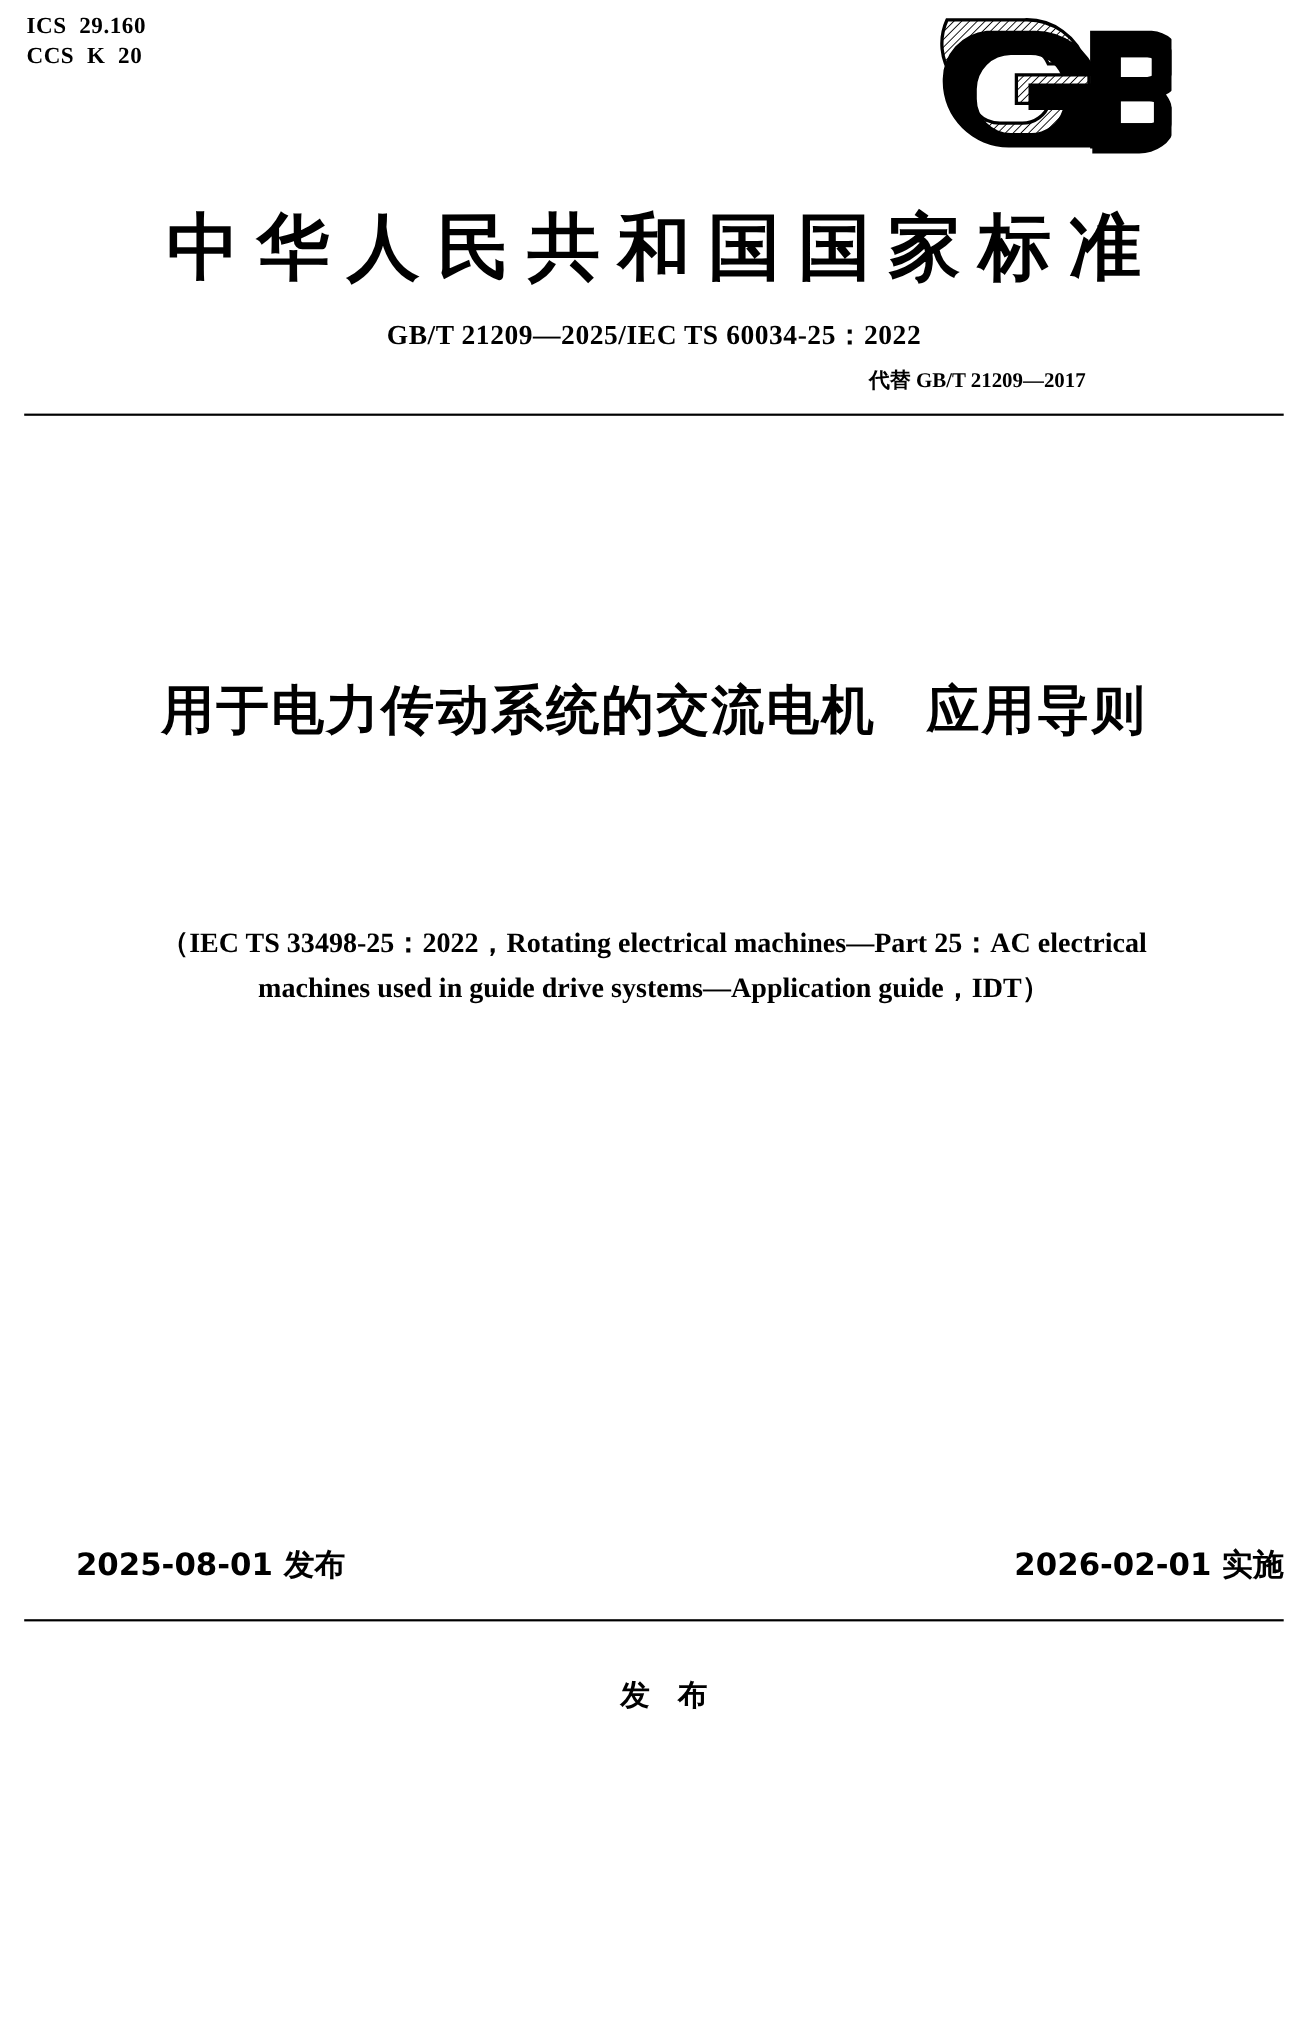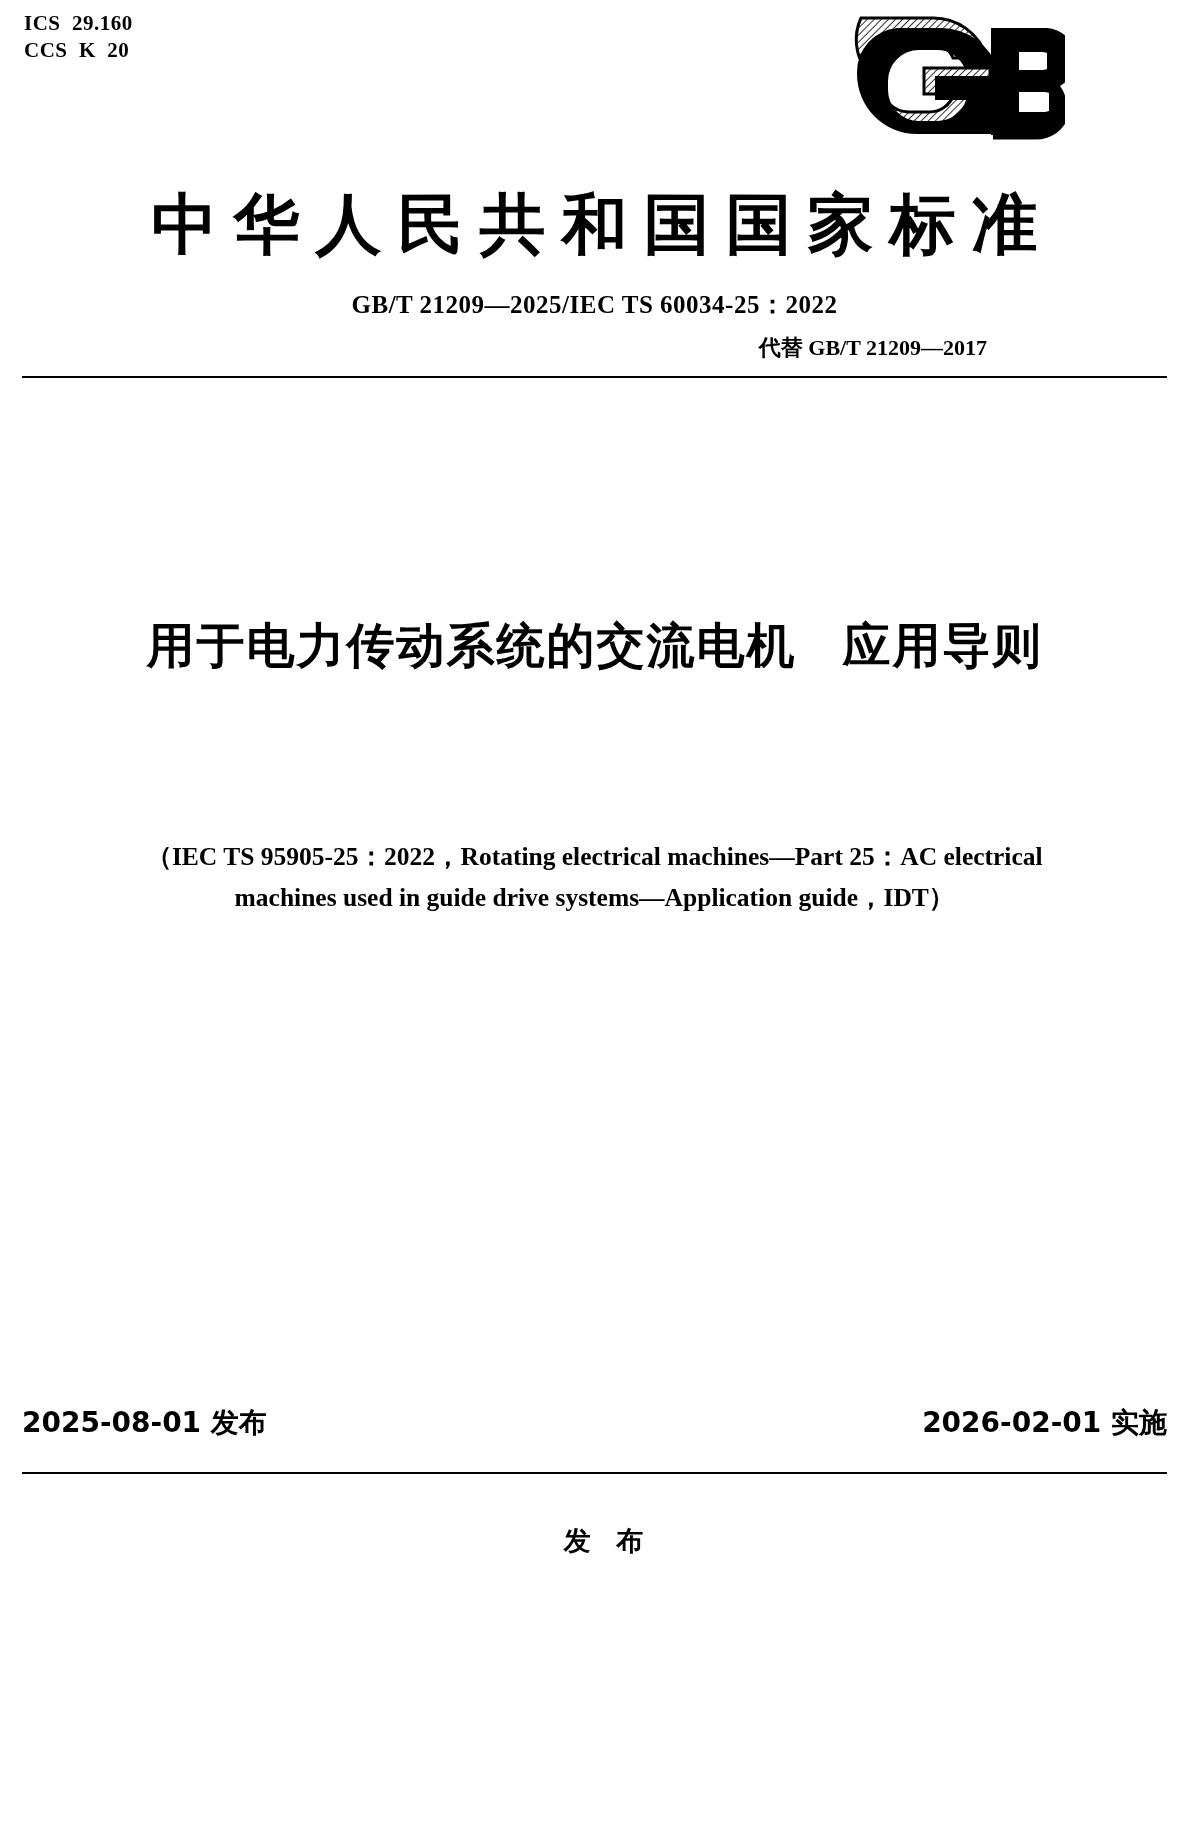--- a/index.html
+++ b/index.html
@@ -75,21 +75,21 @@
     letter-spacing: 0.5px;
   }
   .replaces {
     position: absolute;
     top: 333px;
     right: 22px;
     width: 700px;
     text-align: right;
     font-family: "Liberation Serif", serif;
     font-weight: bold;
-    font-size: 22px;
+    font-size: 19px;
   }
 
   
   .rule-top {
     position: absolute;
     top: 376px;
     left: 22px;
     width: 1145px;
     border-top: 2px solid #000;
   }
@@ -151,20 +151,21 @@
     left: 22px;
     width: 1145px;
     display: flex;
     justify-content: space-between;
     font-family: "DejaVu Sans", sans-serif;
     font-weight: bold;
     font-size: 28px;
   }
   .date-row span {
     white-space: nowrap;
+    margin-left: 47px;
   }
 
   
   .issuer {
     position: absolute;
     top: 1505px;
     left: 0;
     width: 1189px;
     display: flex;
     justify-content: center;
@@ -229,21 +230,21 @@
   <div class="replaces">代替 GB/T 21209—2017</div>
 
   <div class="rule-top"></div>
 
   <div class="cn-title">
     <span>用于电力传动系统的交流电机</span><span class="gap"></span><span>应用导则</span>
   </div>
 
 
   <div class="src-note">
-    <div>（IEC TS 95905-25：2022，Rotating electrical machines—Part 25：AC electrical</div>
+    <div>（IEC TS 33498-25：2022，Rotating electrical machines—Part 25：AC electrical</div>
     <div>machines used in guide drive systems—Application guide，IDT）</div>
   </div>
 
   <div class="rule-bottom"></div>
 
   <div class="date-row">
     <span>2025-08-01 发布</span>
     <span>2026-02-01 实施</span>
   </div>
 

